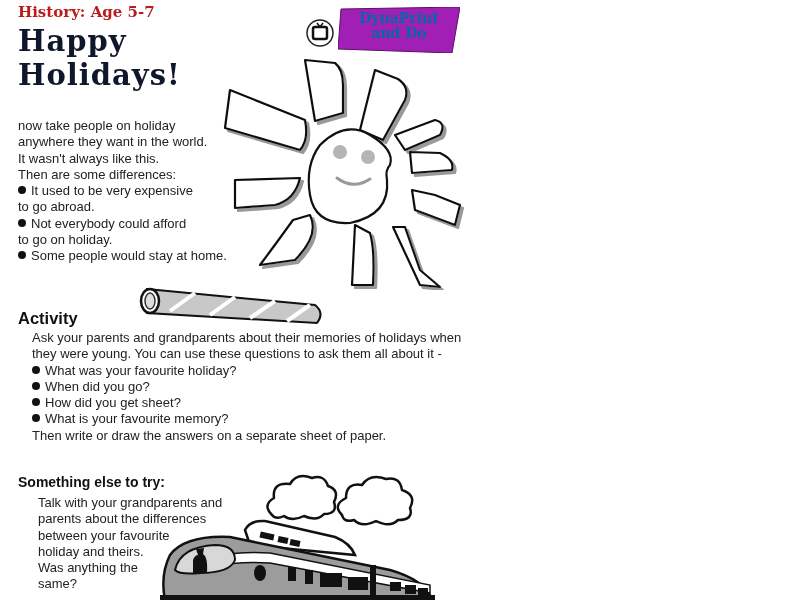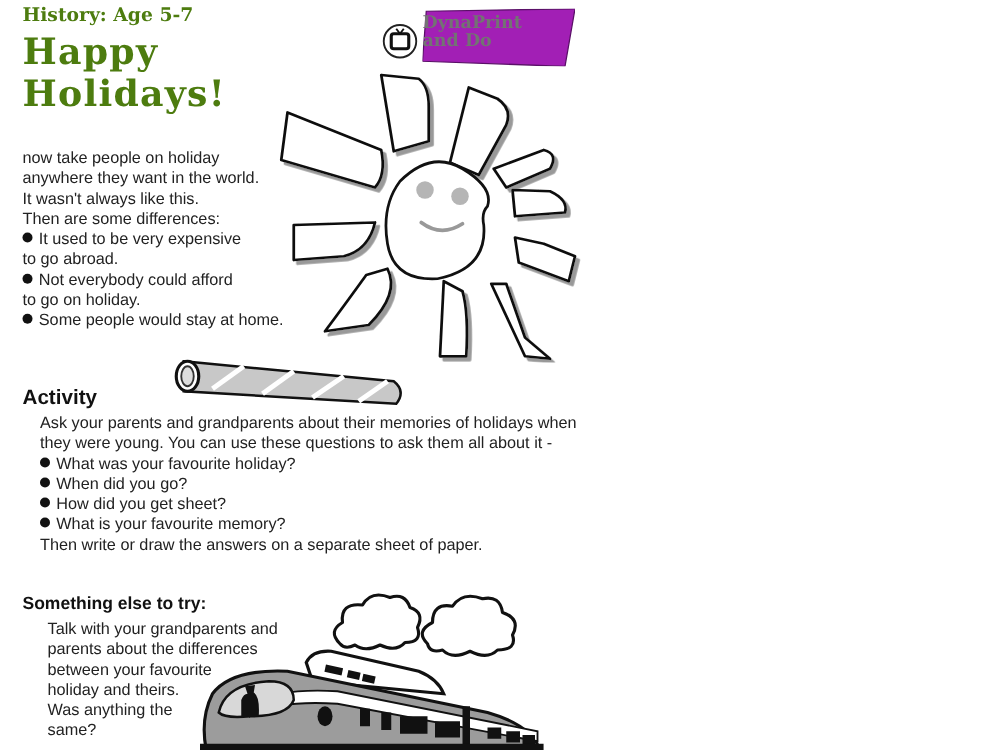--- a/index.html
+++ b/index.html
@@ -4,44 +4,44 @@
   <style>
     html, body { margin: 0; padding: 0; }
     body {
       width: 800px; height: 600px; overflow: hidden;
       background: #ffffff; position: relative;
       font-family: "Liberation Sans", sans-serif; color: #1a1a1a;
     }
     .abs { position: absolute; }
     .subject {
       left: 18px; top: 3px; font-family: "DejaVu Serif", serif; font-weight: bold;
-      font-size: 15px; color: #4d7c0f;
+      font-size: 15px; color: #b91c1c;
     }
     .title {
       left: 18px; top: 24px; font-family: "DejaVu Serif", serif; font-weight: bold;
-      font-size: 29px; line-height: 34px; color: #4d7c0f; letter-spacing: 1px;
+      font-size: 29px; line-height: 34px; color: #0f172a; letter-spacing: 1px;
     }
     .body-text { font-size: 13px; line-height: 16.3px; color: #222; }
     .intro { left: 18px; top: 118px; width: 230px; }
     .bullet::before {
       content: ""; display: inline-block; width: 8px; height: 8px; border-radius: 50%;
       background: #111; margin-right: 5px; vertical-align: 1px;
     }
     .h2 { font-weight: bold; font-size: 16.5px; color: #111; }
     .activity-h { left: 18px; top: 309px; text-align: right; }
     .activity-body { left: 32px; top: 330px; width: 470px; }
     .else-h { left: 18px; top: 474px; font-size: 14px; }
     .else-body { left: 18px; top: 495px; width: 220px; margin-left: 20px; }
     .badge {
       left: 338px; top: 7px; width: 122px; height: 46px;
     }
     .badge-text {
-      position: absolute; left: 0; top: 4px; width: 100%; 
+      position: absolute; left: 0; top: 4px; width: 100%; text-align: center;
       font-family: "DejaVu Serif", serif; font-weight: bold; font-size: 14px;
-      line-height: 15px; color: #737373;
+      line-height: 15px; color: #0369a1;
     }
     .tv-icon { left: 305px; top: 18px; }
   </style>
 </head>
 <body>
 
 <div class="abs subject">History: Age 5-7</div>
 <div class="abs title">
   <div>Happy</div>
   <div>Holidays!</div>

